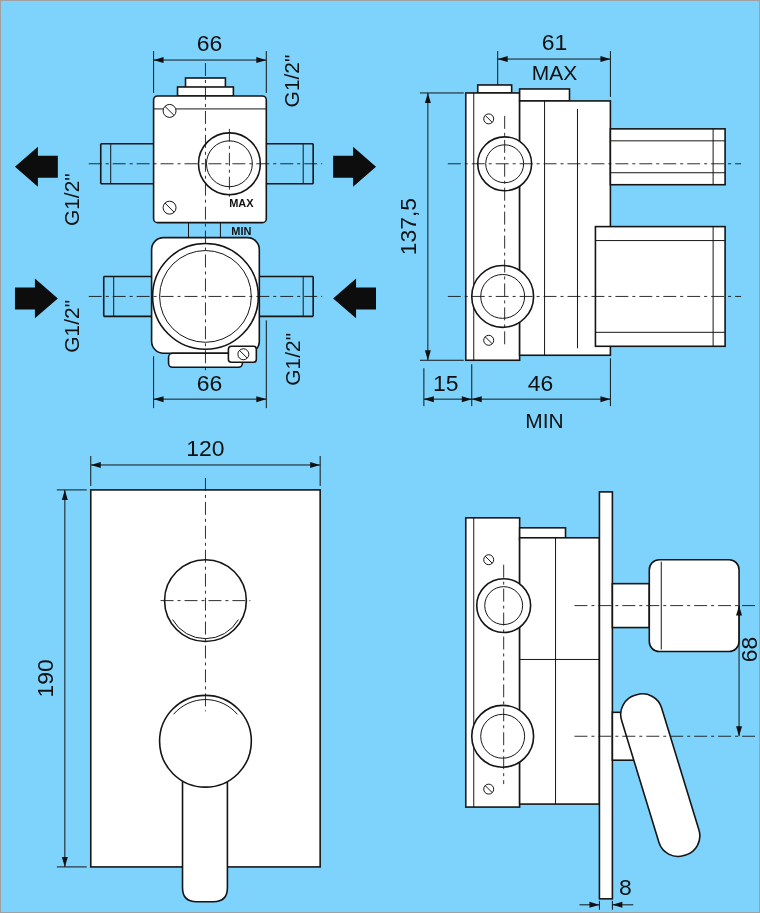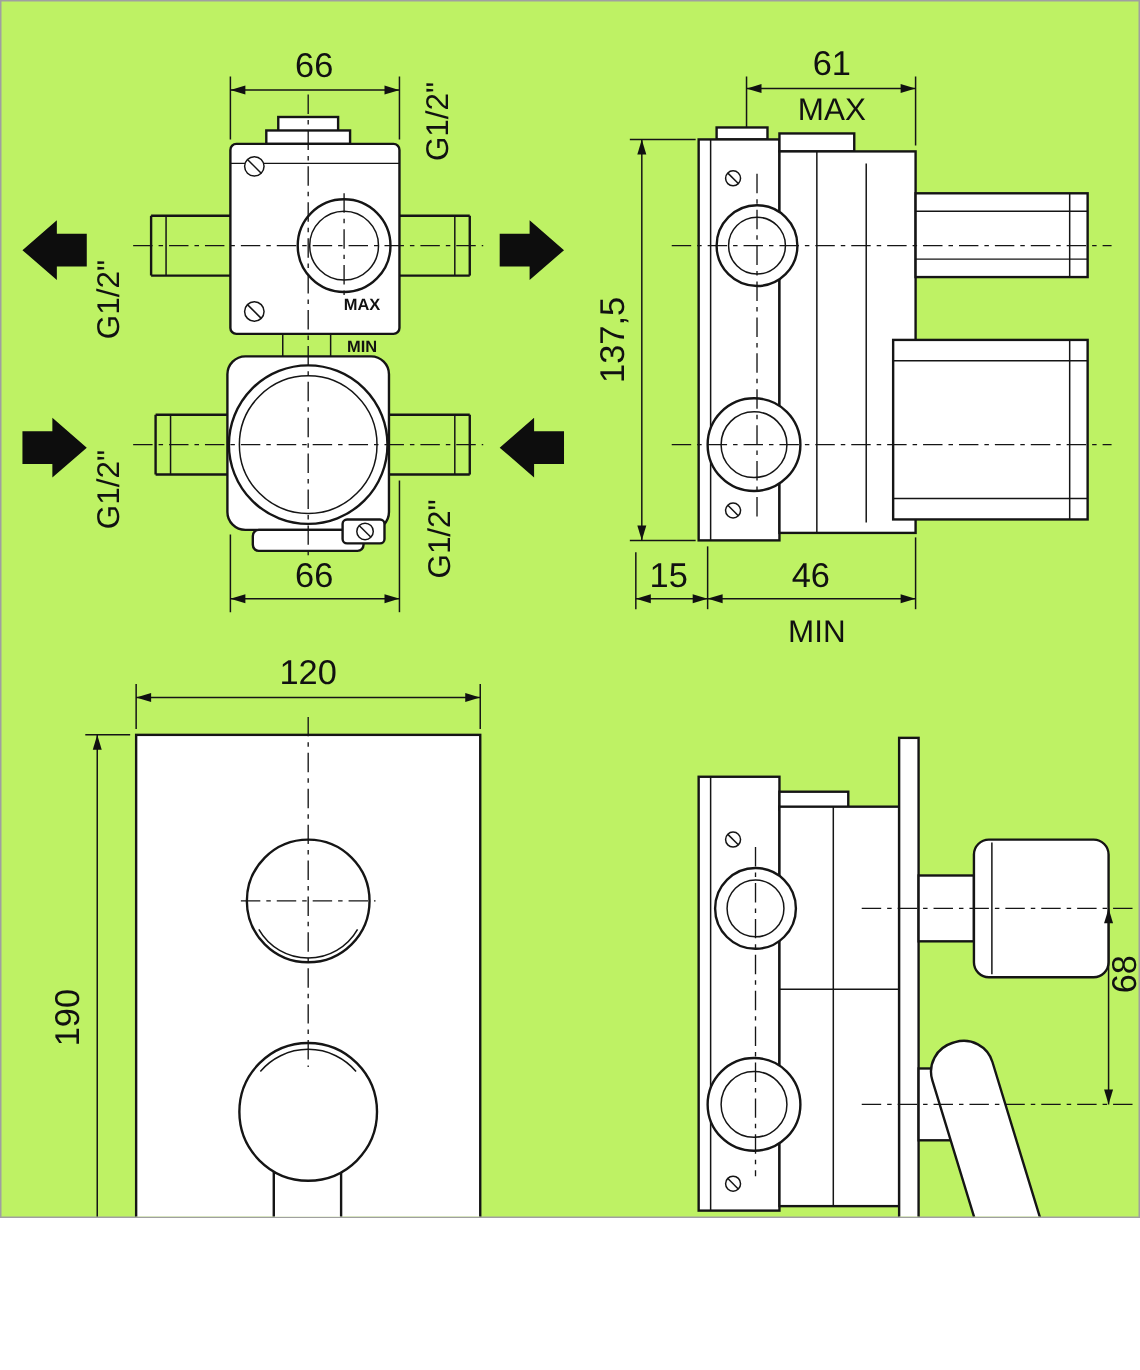--- a/index.html
+++ b/index.html
@@ -1,18 +1,18 @@
 <!DOCTYPE html>
 <html><head>
 <meta charset="utf-8">
 <style>
   html,body{margin:0;padding:0;background:#ffffff;}
   .frame{
-    width:760px;height:812px;box-sizing:border-box;
-    border:1px solid #a0a0a0;background:#bef264;overflow:hidden;
+    width:760px;height:913px;box-sizing:border-box;
+    border:1px solid #a0a0a0;background:#7dd3fc;overflow:hidden;
   }
   svg{display:block;}
   .olf{fill:#ffffff;stroke:#151515;stroke-width:1.6;}
   .ol{fill:none;stroke:#151515;stroke-width:1.6;}
   .thin{fill:none;stroke:#151515;stroke-width:1;}
   .thinf{fill:#ffffff;stroke:#151515;stroke-width:1;}
   .cl{fill:none;stroke:#151515;stroke-width:0.9;stroke-dasharray:13 4 3 4;}
   .dim{fill:none;stroke:#151515;stroke-width:1;}
   .arw{fill:#0d0d0d;stroke:none;}
   text{user-select:none;}

